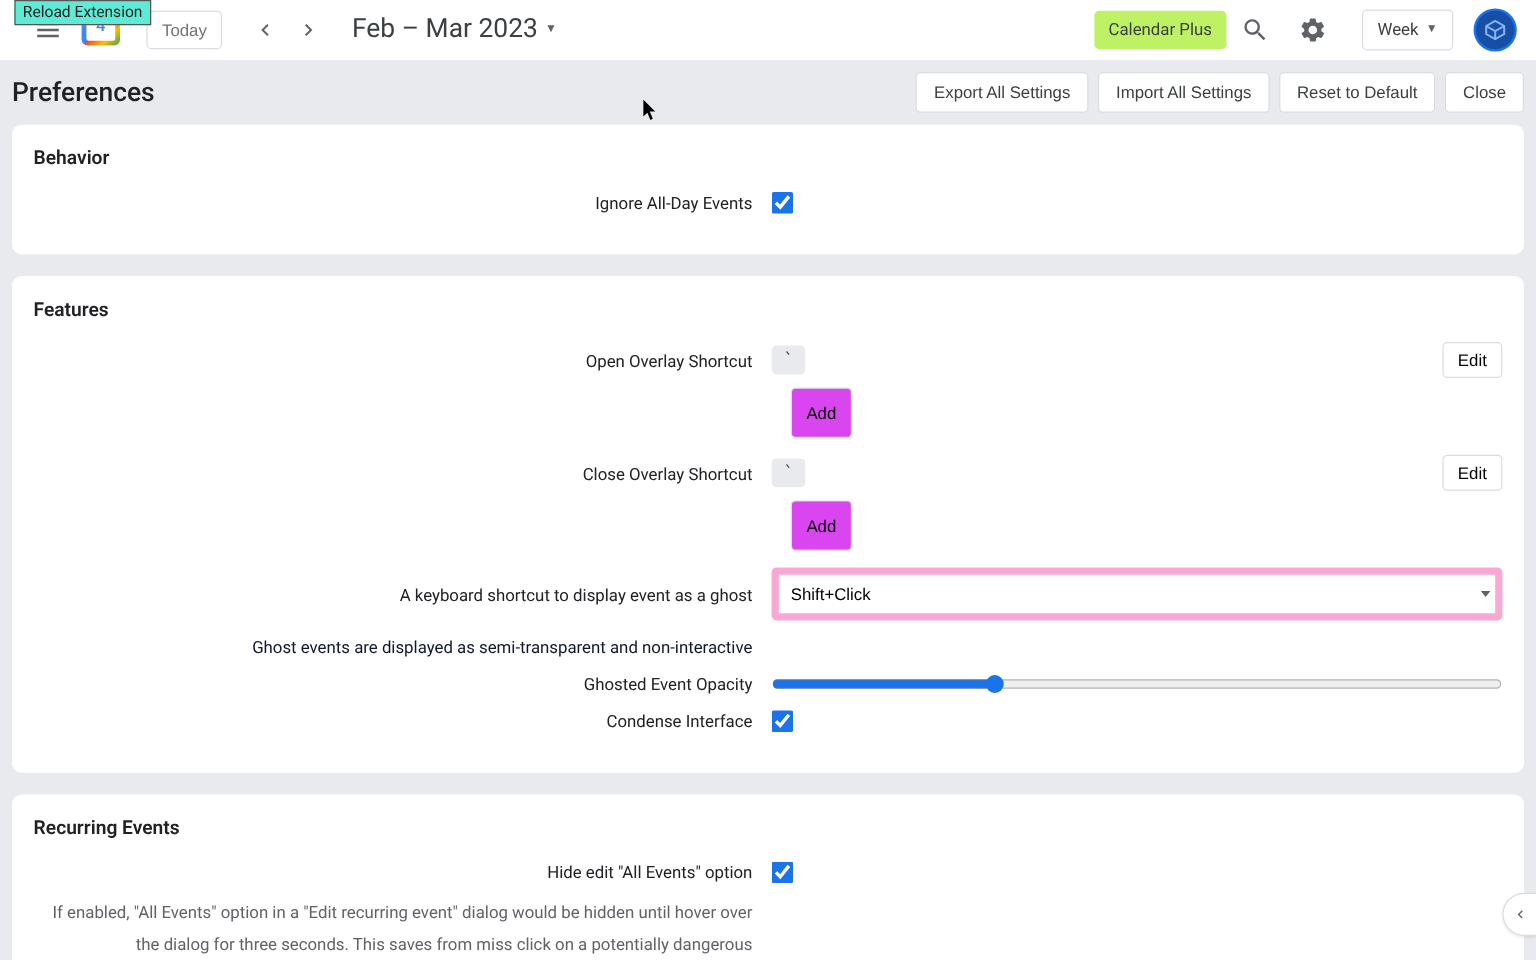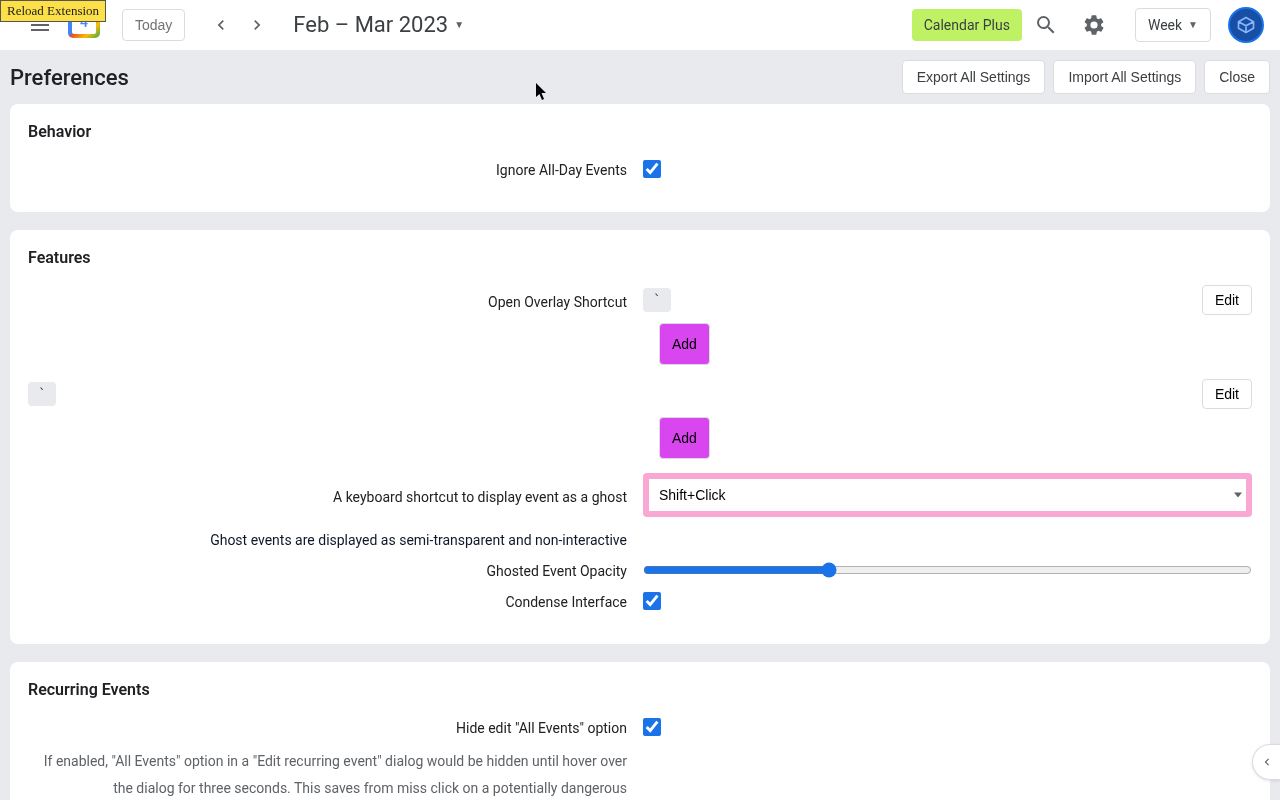--- a/index.html
+++ b/index.html
@@ -1,20 +1,20 @@
 <!DOCTYPE html>
 <html><head>
 <meta charset="utf-8">
 <style>
 * { box-sizing: border-box; margin: 0; padding: 0; }
 body { font-family: 'Google Sans', Roboto, Arial, sans-serif; font-size: 14px; color: #202124; background: #fff; width: 1280px; height: 800px; overflow: hidden; position: relative; }
 
 
 .topbar { height: 50px; display: flex; align-items: center; padding: 0 16px 0 8px; border-bottom: 1px solid transparent; }
-.reload-ext { position: absolute; top: 0; left: 0; background: #fde047; border: 1px solid #555; padding: 2px 6px; font-size: 13px; z-index: 100; font-family: Liberation Serif, serif; }
+.reload-ext { position: absolute; top: 0; left: 12px; background: #5eead4; border: 1px solid #555; padding: 2px 6px; font-size: 13px; z-index: 100; }
 .menu-icon { width: 40px; height: 40px; display: flex; align-items: center; justify-content: center; cursor: pointer; margin-left: 12px; }
 .menu-icon svg { width: 24px; height: 24px; fill: #5f6368; }
 .cal-logo { width: 38px; height: 38px; margin: 0 8px; position: relative; }
 .cal-logo-box { width: 32px; height: 32px; background: linear-gradient(135deg, #4285f4 0%, #4285f4 50%, #ea4335 50%, #fbbc04 75%, #34a853 100%); border-radius: 5px; position: relative; display: flex; align-items: center; justify-content: center; }
 .cal-logo-inner { width: 24px; height: 24px; background: #fff; border-radius: 2px; display: flex; align-items: center; justify-content: center; color: #4285f4; font-weight: 500; font-size: 14px; }
 .today-btn { border: 1px solid #dadce0; border-radius: 4px; padding: 7px 12px; margin: 0 8px; cursor: pointer; font-size: 14px; color: #737373; background: #fff; }
 .nav-arrow { width: 32px; height: 32px; display: flex; align-items: center; justify-content: center; cursor: pointer; color: #5f6368; border-radius: 50%; }
 .nav-arrow svg { width: 20px; height: 20px; fill: #5f6368; }
 .nav-arrows { display: flex; gap: 4px; margin: 0 12px; }
 .date-range { font-size: 22px; color: #3c4043; margin-left: 8px; display: flex; align-items: center; cursor: pointer; }
@@ -113,20 +113,21 @@
       </svg>
   </div>
 </div>
 
 <div class="prefs-area">
   <div class="prefs-header">
     <div class="prefs-title">Preferences</div>
     <div class="prefs-btns">
       <button class="pbtn">Export All Settings</button>
       <button class="pbtn">Import All Settings</button>
+      <button class="pbtn">Reset to Default</button>
       <button class="pbtn">Close</button>
     </div>
   </div>
 
   <div class="section">
     <div class="section-title">Behavior</div>
     <div class="row center">
       <div class="label-col">Ignore All-Day Events</div>
       <div class="ctrl-col">
         <input type="checkbox" class="chk" checked="" style="">
@@ -140,20 +141,21 @@
     <div class="row center">
       <div class="label-col">Open Overlay Shortcut</div>
       <div class="ctrl-col">
         <span class="key-chip">`</span>
         <button class="edit-btn">Edit</button>
       </div>
     </div>
     <div class="add-row"><button class="add-btn">Add</button></div>
 
     <div class="row center">
+      <div class="label-col">Close Overlay Shortcut</div>
       <div class="ctrl-col">
         <span class="key-chip">`</span>
         <button class="edit-btn">Edit</button>
       </div>
     </div>
     <div class="add-row"><button class="add-btn">Add</button></div>
 
     <div class="row center">
       <div class="label-col">A keyboard shortcut to display event as a ghost</div>
       <div class="ctrl-col">

